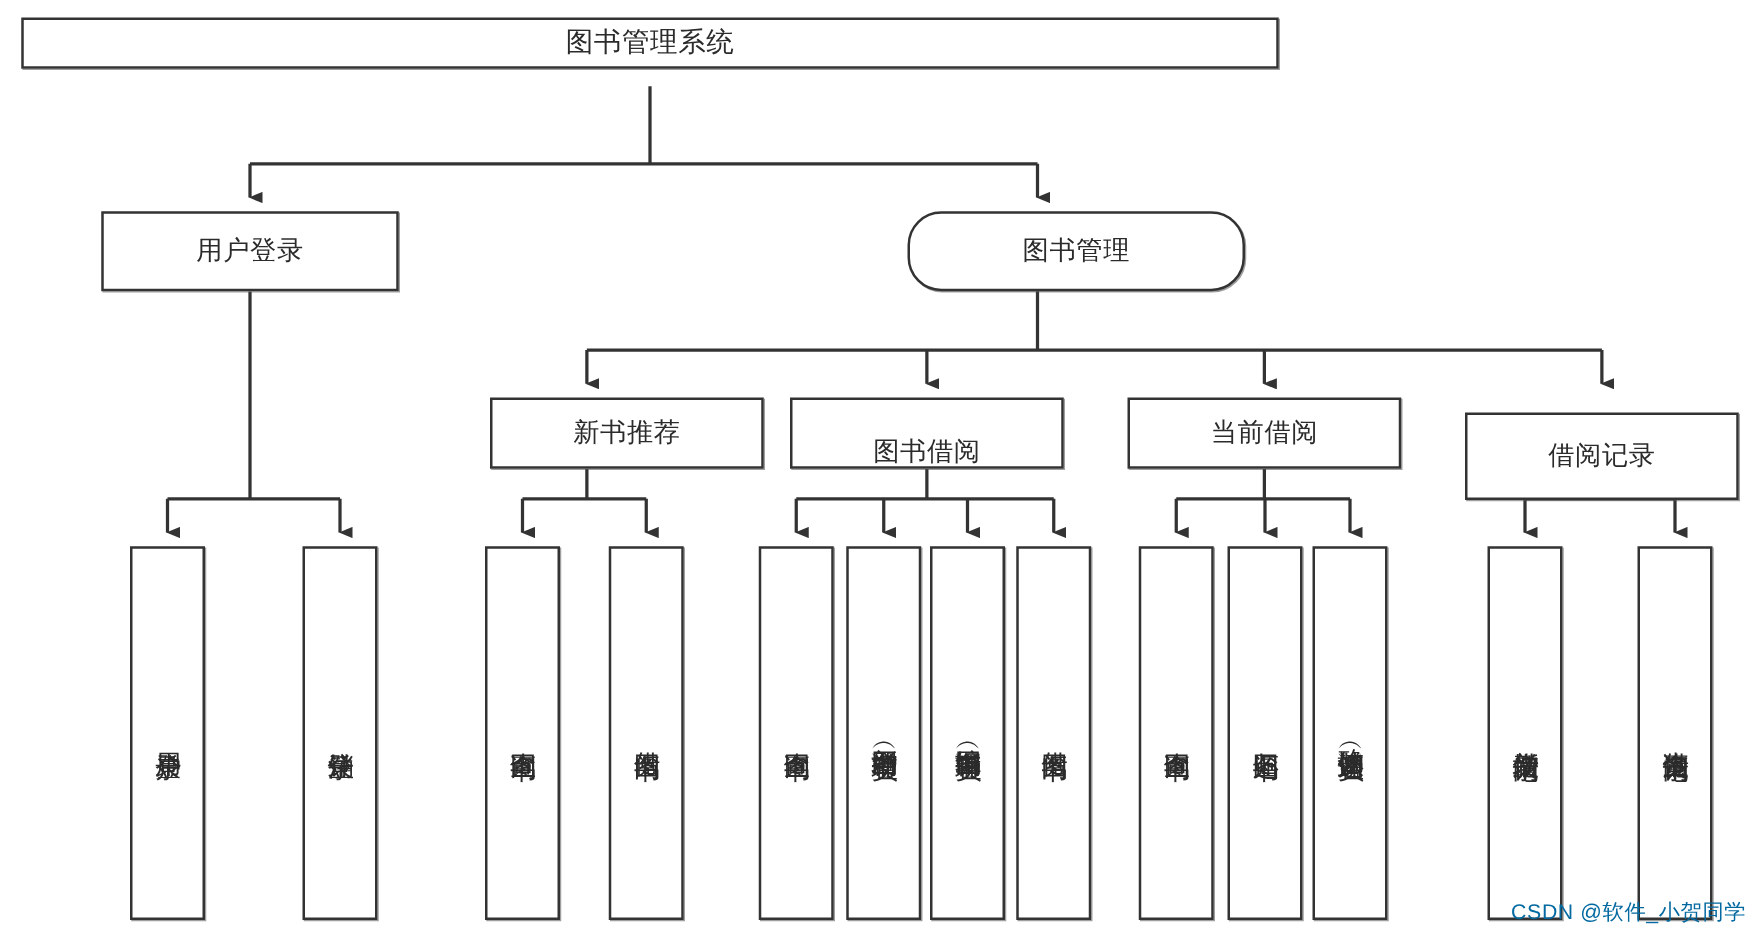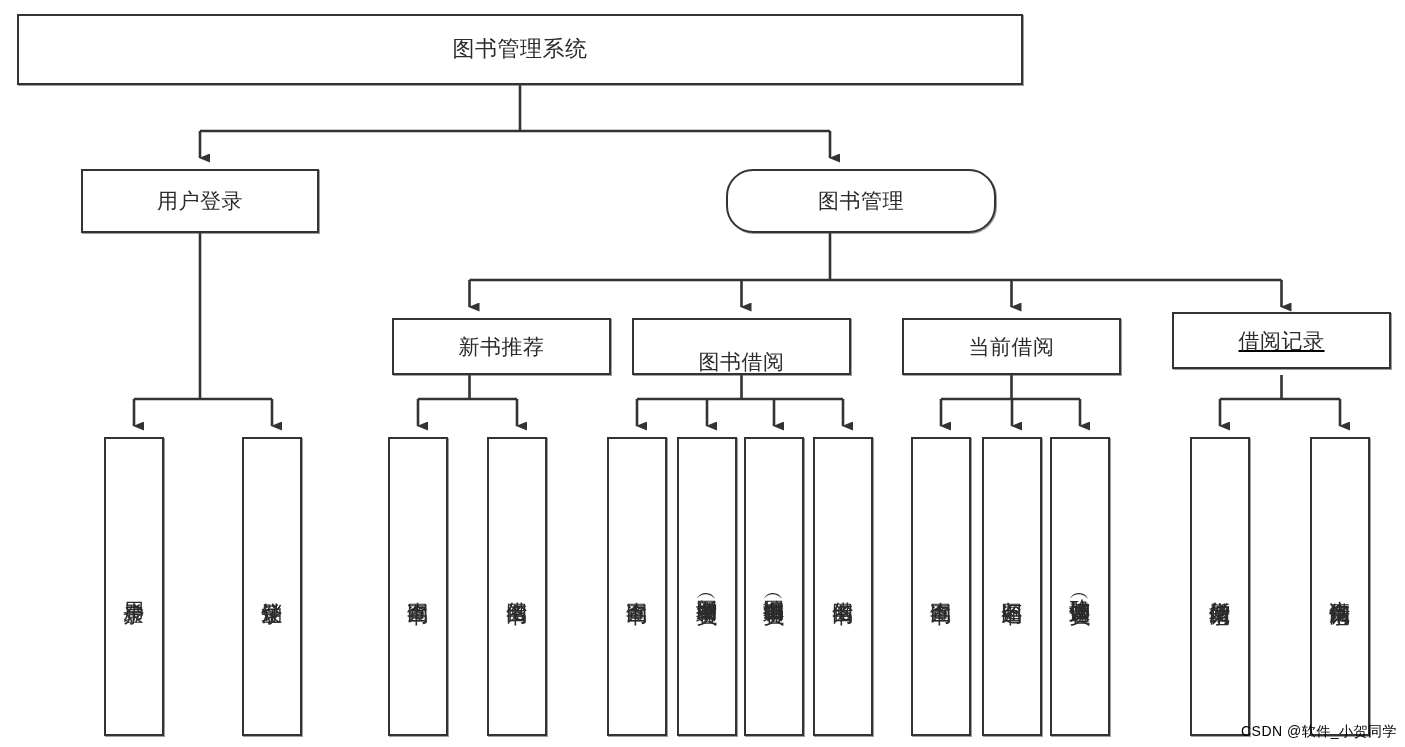--- a/index.html
+++ b/index.html
@@ -55,22 +55,22 @@
     letter-spacing: 1px;
     white-space: nowrap;
   }
   .root-label {
     font-size: 22px;
   }
   #watermark {
     position: absolute;
     right: 8px;
     bottom: 6px;
-    font-size: 14px;
-    color: #000000;
+    font-size: 17px;
+    color: #0369a1;
     white-space: nowrap;
     pointer-events: none;
     letter-spacing: 0.5px;
   }
 </style>
 </head>
 <body>
 
 <div id="diagram-root">
 
@@ -110,41 +110,41 @@
         <path d="M941,399 L941,426" marker-end="url(#arrowhead)"></path>
         <path d="M1012,399 L1012,426" marker-end="url(#arrowhead)"></path>
         <path d="M1080,399 L1080,426" marker-end="url(#arrowhead)"></path>
         <path d="M1281.5,375 L1281.5,399"></path>
         <path d="M1220,399 L1340,399"></path>
         <path d="M1220,399 L1220,426" marker-end="url(#arrowhead)"></path>
         <path d="M1340,399 L1340,426" marker-end="url(#arrowhead)"></path>
       </g>
   </svg>
 
-  <div class="node-box" style="left: 17px; top: 14px; width: 1006px; height: 71px; text-align: center;">
+  <div class="node-box" style="left: 17px; top: 14px; width: 1006px; height: 41px; text-align: center;">
     <span class="node-label-h root-label">图书管理系统</span>
   </div>
 
   <div class="node-box" style="left: 81px; top: 169px; width: 238px; height: 64px;">
     <span class="node-label-h">用户登录</span>
   </div>
   <div class="node-box" style="left: 726px; top: 169px; width: 270px; height: 64px; border-radius: 27px;">
     <span class="node-label-h">图书管理</span>
   </div>
 
   <div class="node-box" style="left: 360px; top: 318px; width: 219px; height: 57px; margin-left: 32px;">
     <span class="node-label-h">新书推荐</span>
   </div>
   <div class="node-box" style="left: 632px; top: 318px; width: 219px; height: 57px; align-items: flex-end;">
     <span class="node-label-h">图书借阅</span>
   </div>
   <div class="node-box" style="left: 902px; top: 318px; width: 219px; height: 57px;">
     <span class="node-label-h">当前借阅</span>
   </div>
-  <div class="node-box" style="left: 1172px; top: 312px; width: 219px; height: 57px; text-decoration: underline;">
+  <div class="node-box" style="left: 1172px; top: 330px; width: 219px; height: 70px;">
     <span class="node-label-h">借阅记录</span>
   </div>
 
   <div class="node-box" style="left: 104px; top: 437px; width: 60px; height: 299px;">
     <span class="node-label-v">用户登录</span>
   </div>
   <div class="node-box" style="left: 242px; top: 437px; width: 60px; height: 299px;">
     <span class="node-label-v">注销登录</span>
   </div>
   <div class="node-box" style="left: 388px; top: 437px; width: 60px; height: 299px;">

